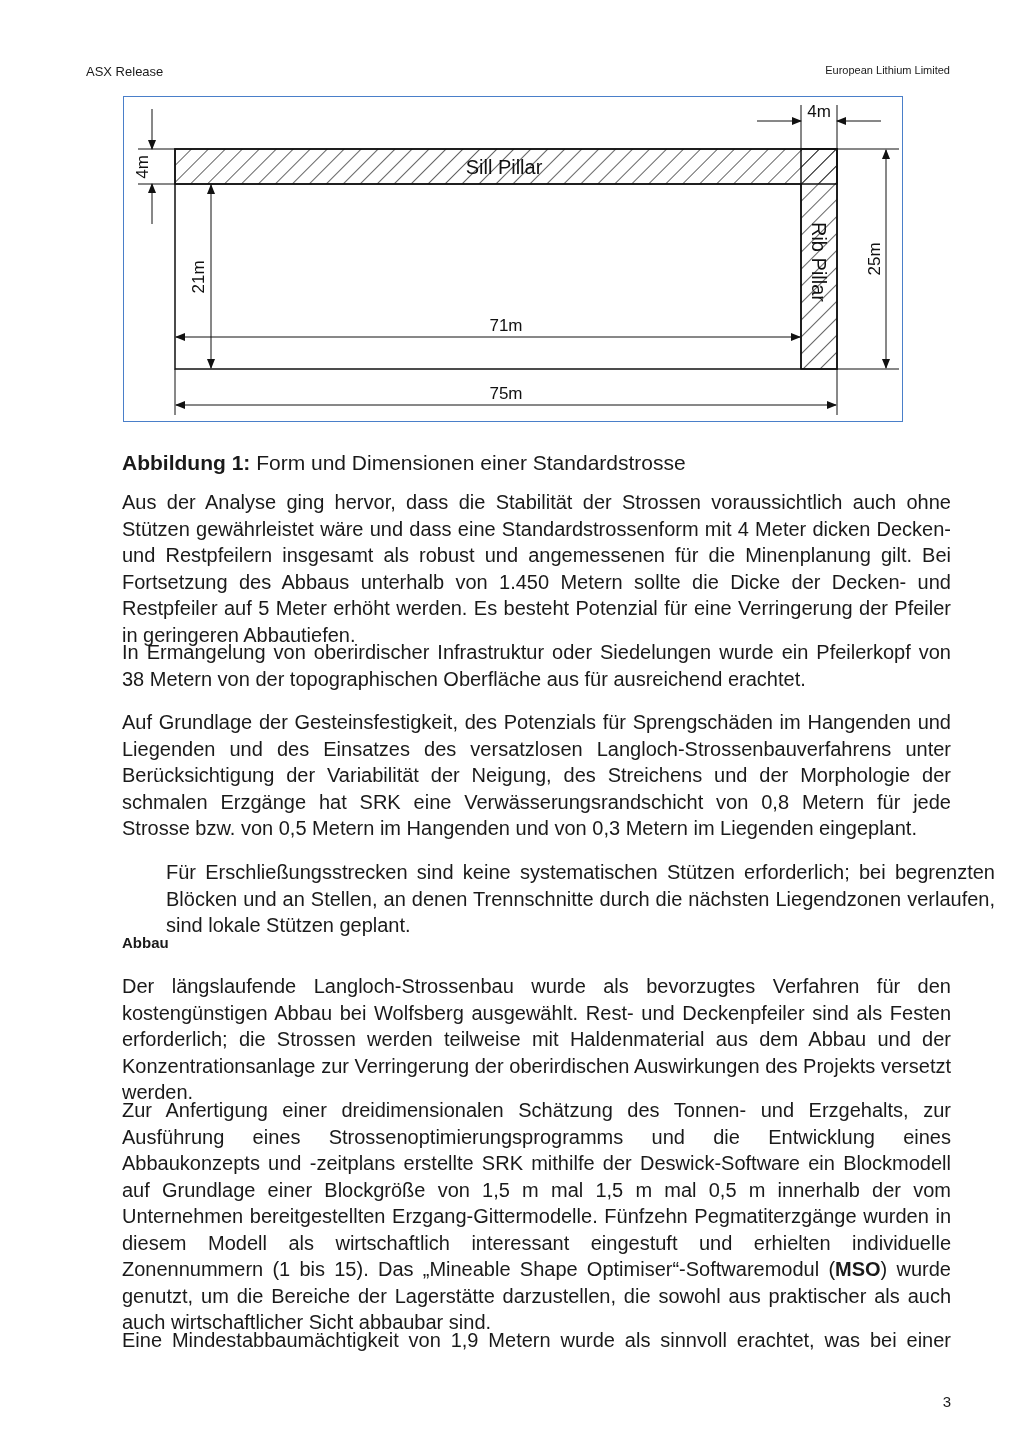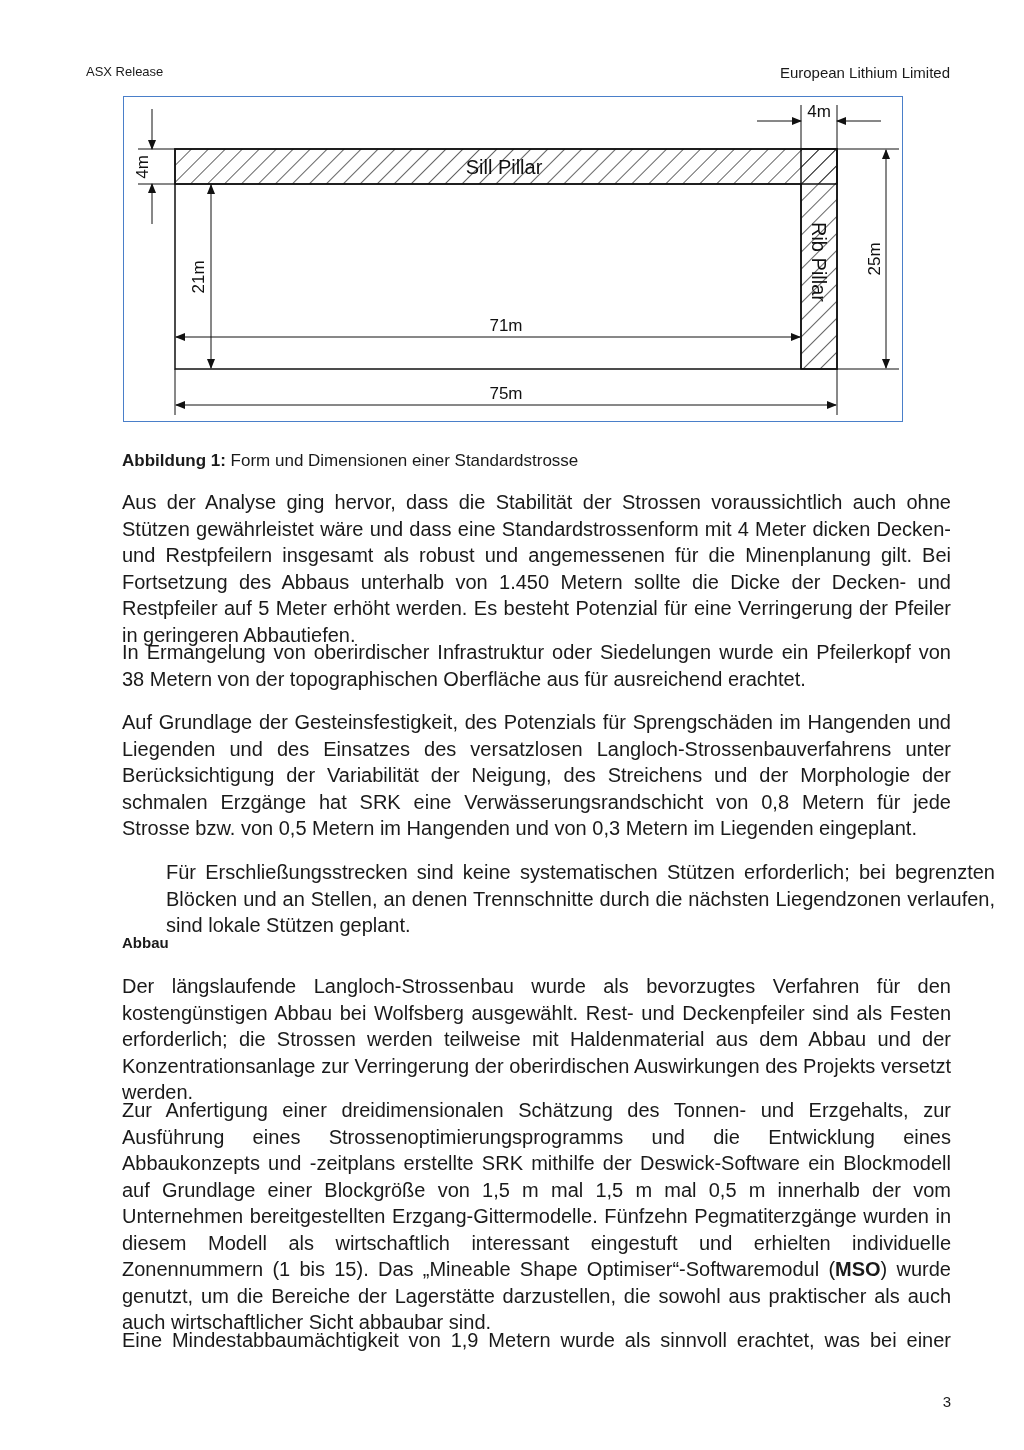--- a/index.html
+++ b/index.html
@@ -1,23 +1,23 @@
 <!DOCTYPE html>
 <html><head>
 <meta charset="utf-8">
 <style>
   html, body { margin: 0; padding: 0; background: #ffffff; }
   body { width: 1024px; height: 1450px; position: relative; overflow: hidden;
          font-family: "Liberation Sans", sans-serif; color: #1a1a1a; }
   .header-left { position: absolute; left: 86px; top: 64px; font-size: 13px; }
-  .header-right { position: absolute; right: 74px; top: 64px; font-size: 15px; }
+  .header-right { position: absolute; right: 74px; top: 64px; font-size: 11px; }
   .figure { position: absolute; left: 123px; top: 96px; width: 780px; height: 326px;
             border: 1.5px solid #4a7fc9; box-sizing: border-box; }
   .figure svg { position: absolute; left: 0; top: 0; }
-  .caption { position: absolute; left: 122px; top: 451px; font-size: 17px; }
+  .caption { position: absolute; left: 122px; top: 451px; font-size: 21px; }
   .caption b { font-weight: bold; }
   .body-text { position: absolute; left: 122px; width: 829px; font-size: 20px;
                line-height: 26.5px; text-align: justify; margin: 0; }
   .heading { position: absolute; left: 122px; font-size: 15px; font-weight: bold; }
   .page-num { position: absolute; right: 73px; top: 1393px; font-size: 15px; }
   .svgtext { font-family: "Liberation Sans", sans-serif; font-size: 17px; fill: #111; }
 </style>
 </head>
 <body>
 

